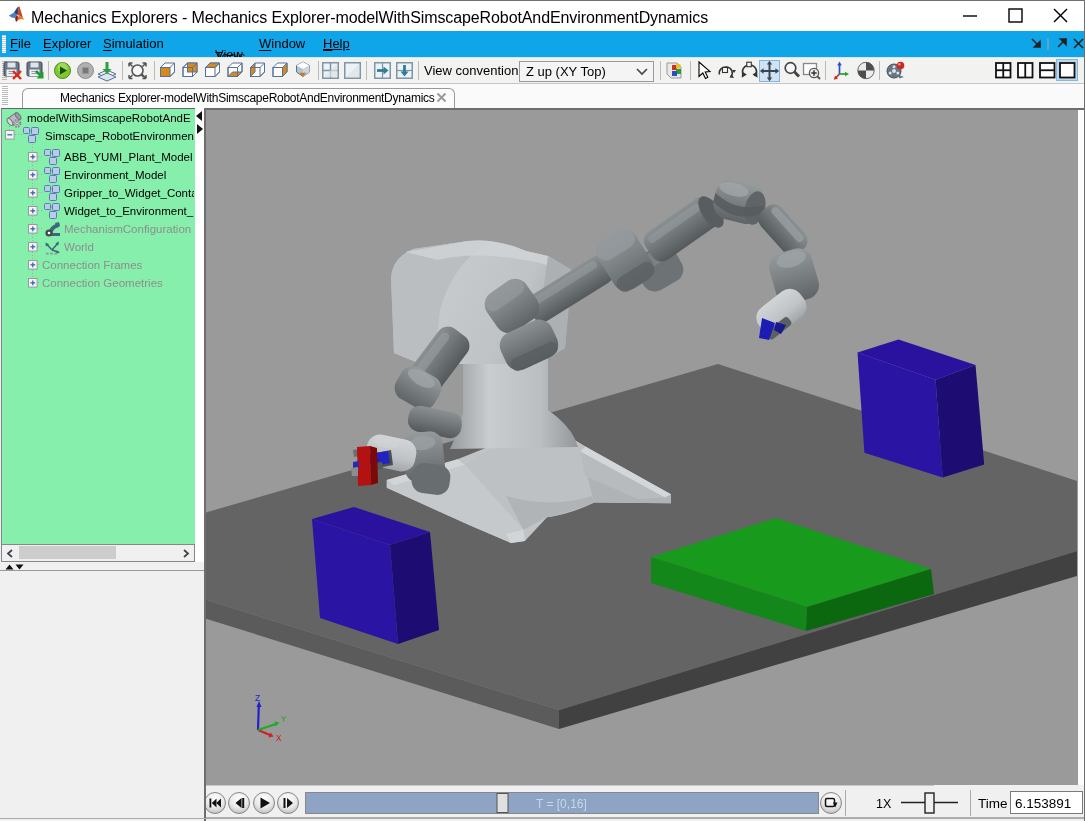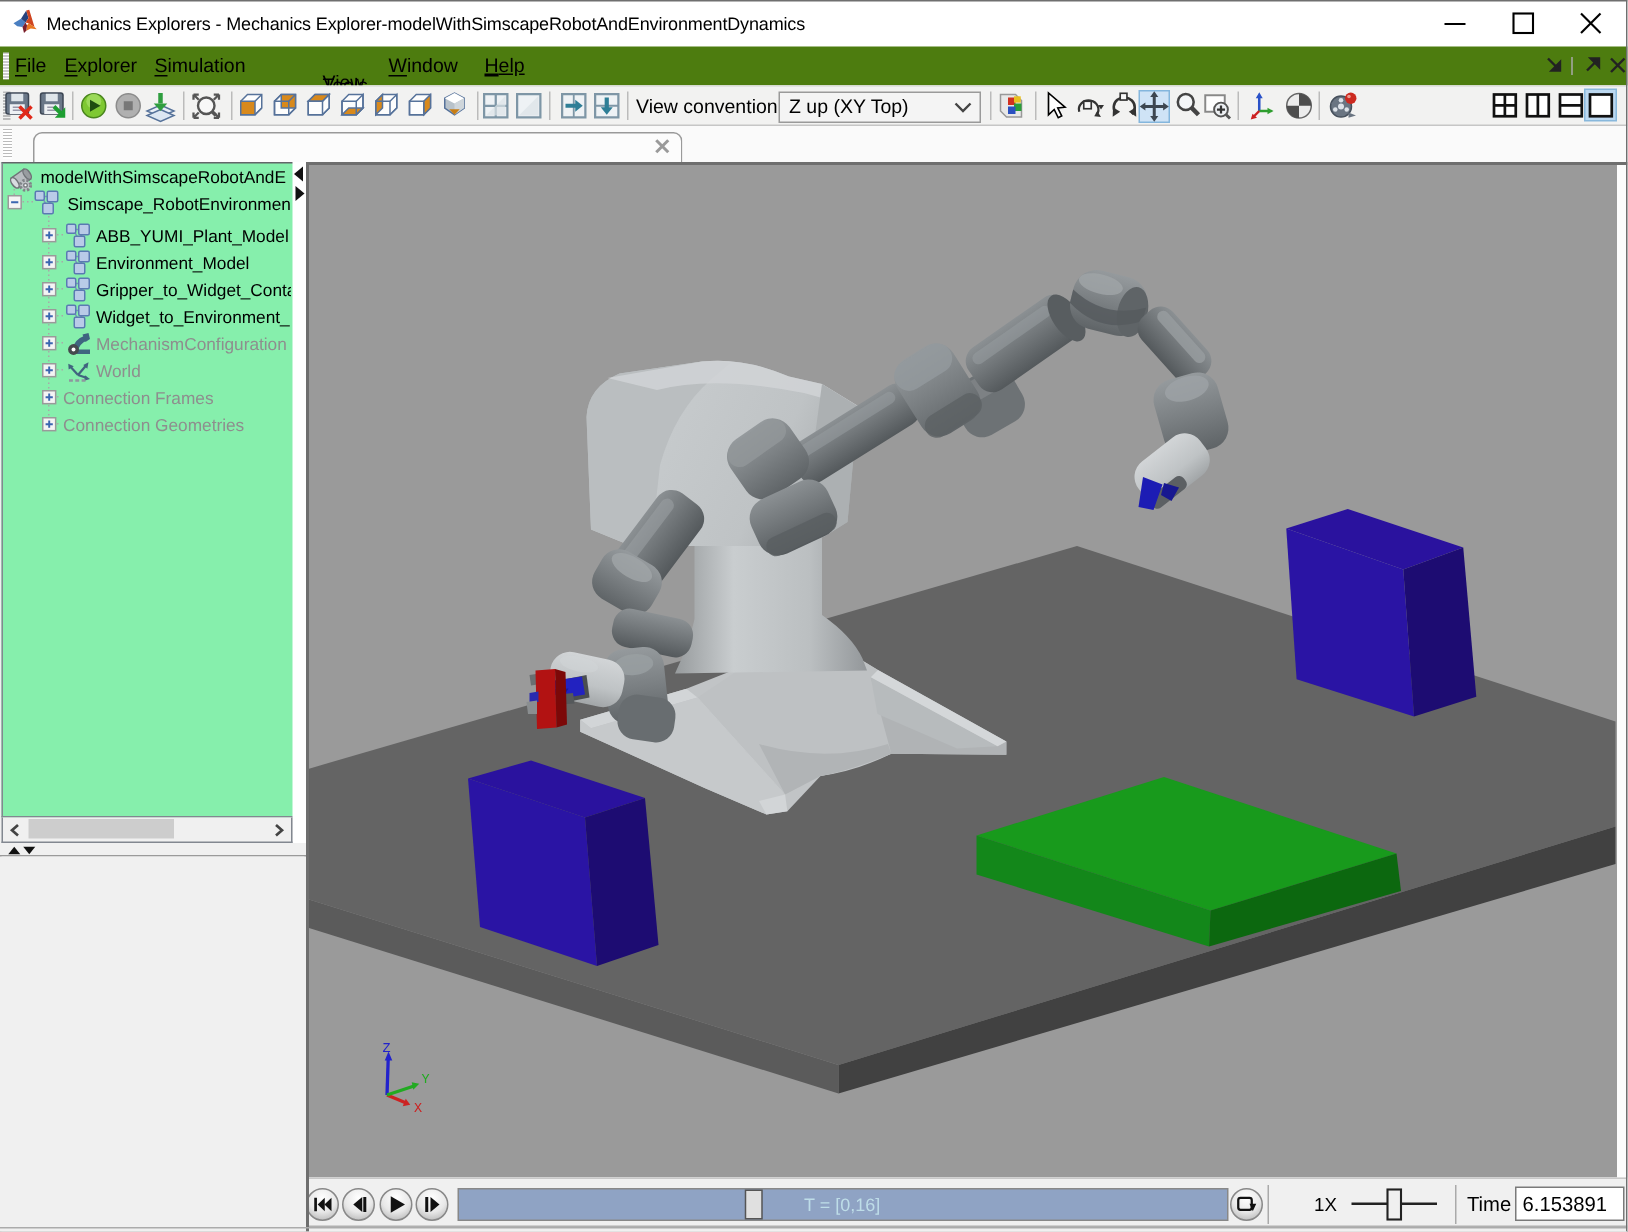--- a/index.html
+++ b/index.html
@@ -13,30 +13,30 @@
 <body>
 
 <div class="abs" style="left:0;top:0;width:1085px;height:31px;background:#ffffff;border-bottom:0px;">
   <svg class="abs" style="left:8px;top:6px;" width="19" height="17" viewBox="0 0 19 17">
     <polygon points="1,9.5 6,6.5 9,9 7,12 3.5,11.5" fill="#4a7fc1"></polygon>
     <polygon points="6,6.5 9.5,1 11,6 9,9" fill="#27427c"></polygon>
     <polygon points="9.5,1 11.5,0.5 15,12 11,9.5 9,9 11,6" fill="#cf4520"></polygon>
     <polygon points="11,9.5 15,12 16.5,13.5 12.5,13 9.5,14.5 10,11" fill="#e87722"></polygon>
     <polygon points="7,12 9,9 10,11 9.5,14.5 8,16" fill="#7a1f2b"></polygon>
   </svg>
-  <div class="abs" style="left:31px;top:9px;font-size:12px;letter-spacing:-0.1px;color:#000;">Mechanics Explorers - Mechanics Explorer-modelWithSimscapeRobotAndEnvironmentDynamics</div>
+  <div class="abs" style="left:31px;top:9px;font-size:16px;letter-spacing:-0.1px;color:#000;">Mechanics Explorers - Mechanics Explorer-modelWithSimscapeRobotAndEnvironmentDynamics</div>
   <svg class="abs" style="left:958px;top:0;" width="110" height="31" viewBox="0 0 110 31">
     <line x1="5" y1="16" x2="19" y2="16" stroke="#000" stroke-width="1.4"></line>
     <rect x="51" y="9" width="13" height="13" fill="none" stroke="#000" stroke-width="1.4"></rect>
     <line x1="96" y1="9" x2="109" y2="22" stroke="#000" stroke-width="1.4"></line>
     <line x1="109" y1="9" x2="96" y2="22" stroke="#000" stroke-width="1.4"></line>
   </svg>
 </div>
 
-<div class="abs" style="left:0;top:31px;width:1085px;height:26px;background:#4d7c0f;font-size:13px;color:#000;">
+<div class="abs" style="left:0;top:31px;width:1085px;height:26px;background:#0ea5e9;font-size:13px;color:#000;">
   <div class="abs" style="left:2px;top:4px;width:4px;height:18px;background-image:repeating-linear-gradient(#ccc 0 1px, #fff 1px 2px);"></div>
   <span class="abs" style="left:10px;top:5px;"><u class="k">F</u>ile</span>
   <span class="abs" style="left:43px;top:5px;"><u class="k">E</u>xplorer</span>
   <span class="abs" style="left:103px;top:5px;"><u class="k">S</u>imulation</span>
   <span class="abs" style="left:175px;top:16px;margin-left:40px;"><u class="k">V</u>iew</span>
   <span class="abs" style="left:215px;top:18px;"><u class="k">T</u>ools</span>
   <span class="abs" style="left:259px;top:5px;text-align:center;"><u class="k">W</u>indow</span>
   <span class="abs" style="left:323px;top:5px;text-decoration:underline;"><u class="k">H</u>elp</span>
   <svg class="abs" style="left:1030px;top:6px;" width="55" height="14" viewBox="0 0 55 14">
     <g stroke="#222" stroke-width="1.6" fill="#222">
@@ -282,20 +282,21 @@
   <g transform="translate(1056,1)">
     <rect x="0.5" y="0.5" width="21" height="21" fill="#bcd8f0" stroke="#88b8dc"></rect>
     <rect x="4" y="4" width="14.5" height="14.5" fill="#fff" stroke="#111" stroke-width="1.8"></rect>
   </g>
 </svg>
 </div>
 
 <div class="abs" style="left:0;top:84px;width:1085px;height:24px;background:#fafafa;">
   <div class="abs" style="left:2px;top:2px;width:6px;height:20px;background-image:repeating-linear-gradient(#bbb 0 1px, #fff 1px 2px);"></div>
   <div class="abs" style="left:22px;top:4px;width:433px;height:20px;background:#fcfcfc;border:1px solid #9a9a9a;border-bottom:none;border-radius:6px 6px 0 0;"></div>
+  <div class="abs" style="left:60px;top:7px;font-size:12px;letter-spacing:-0.28px;color:#000;">Mechanics Explorer-modelWithSimscapeRobotAndEnvironmentDynamics</div>
   <svg class="abs" style="left:436px;top:8px;" width="11" height="11" viewBox="0 0 11 11">
     <g stroke="#9a9a9a" stroke-width="2">
         <line x1="1.5" y1="1.5" x2="9.5" y2="9.5"></line>
         <line x1="9.5" y1="1.5" x2="1.5" y2="9.5"></line>
       </g>
   </svg>
 </div>
 
 <div class="abs" style="left:0;top:108px;width:204px;height:713px;background:#f0f0f0;">
 
@@ -600,21 +601,21 @@
     <polygon points="67.5,626.5 62.5,627.5 64.5,622.5" fill="#cc2222"></polygon>
     <polygon points="73.5,612.5 68.5,611.5 69.5,616.5" fill="#22aa22"></polygon>
     <text x="49" y="591" font-size="9" fill="#2222cc" font-family="Liberation Mono, monospace">Z</text>
     <text x="70" y="631" font-size="9" fill="#cc2222" font-family="Liberation Mono, monospace">X</text>
     <text x="75" y="612" font-size="9" fill="#22aa22" font-family="Liberation Mono, monospace">Y</text>
   </svg>
   </div>
 
   <div class="abs" style="left:872px;top:0;width:7px;height:675px;background:#fcfcfc;border-right:1px solid #8a8a8a;"></div>
 
-  <div class="abs" id="playbar" style="left:0px;top:675px;width:879px;height:32px;background:#f0f0f0;border-top:1px solid #c8c8c8;">
+  <div class="abs" id="playbar" style="left:0px;top:675px;width:728px;height:32px;background:#f0f0f0;border-top:1px solid #c8c8c8;">
     <svg width="879" height="32" viewBox="0 0 879 32" style="position:absolute;left:0;top:0;">
       <defs>
         <radialGradient id="btng" cx="0.5" cy="0.3" r="0.8">
           <stop offset="0" stop-color="#ffffff"></stop>
           <stop offset="0.55" stop-color="#e8e8e8"></stop>
           <stop offset="1" stop-color="#b0b0b0"></stop>
         </radialGradient>
       </defs>
       <g>
         <circle cx="9" cy="17" r="10.5" fill="url(#btng)" stroke="#888"></circle>

